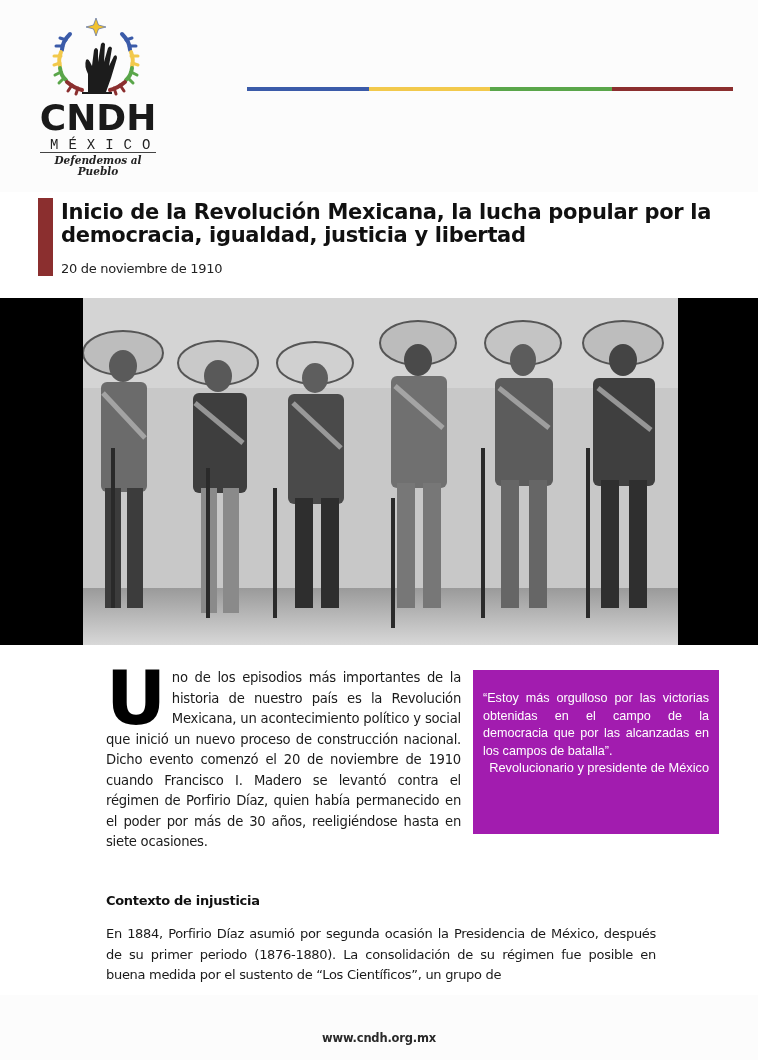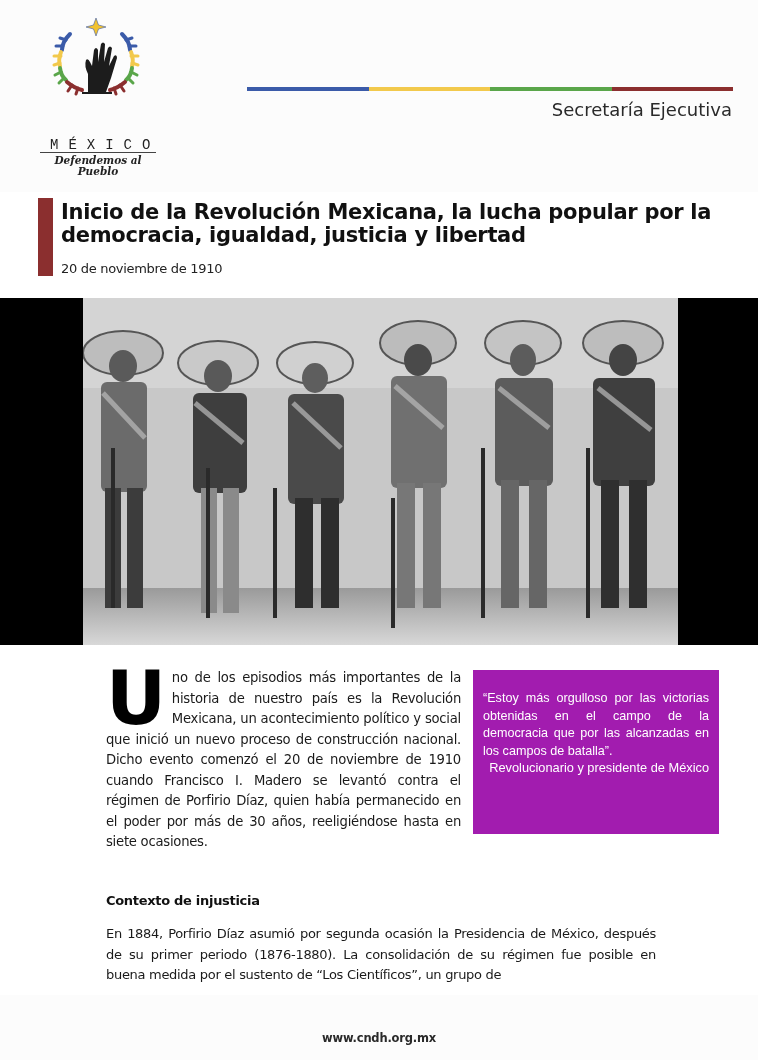--- a/index.html
+++ b/index.html
@@ -78,32 +78,32 @@
         <line x1="92" y1="62" x2="97" y2="67" stroke="#5aa64a"></line>
         <line x1="84" y1="69" x2="88" y2="75" stroke="#8b2f2f"></line>
         <line x1="78" y1="72" x2="80" y2="78" stroke="#8b2f2f"></line>
       </g>
 
       <g>
         <path d="M52,76 L52,58 Q48,50 50,44 Q52,42 54,46 L56,50 L58,34 Q60,30 62,34 L62,46 L65,28 Q67,25 69,28 L68,46 L72,32 Q74,29 76,32 L73,50 L78,40 Q81,38 81,42 L75,62 L70,76 Z" fill="#1c1c1c"></path>
         <line x1="46" y1="77" x2="76" y2="77" stroke="#1c1c1c" stroke-width="2"></line>
       </g>
     </svg>
+    <div class="logo-cndh">CNDH</div>
     <div class="logo-mexico">MÉXICO</div>
     <div class="logo-rule"></div>
     <div class="logo-tag">Defendemos al Pueblo</div>
   </div>
 
   <div class="color-rule">
     <span style="background:#3b5ba9"></span>
     <span style="background:#f2c94c"></span>
     <span style="background:#5aa64a"></span>
     <span style="background:#8b2f2f"></span>
   </div>
-  <div class="org-sub">Secretaría Ejecutiva</div>
 </div>
 
 <div class="title-bar"></div>
 <h1 class="title">Inicio de la Revolución Mexicana, la lucha popular por la democracia, igualdad, justicia y libertad</h1>
 <div class="date">20 de noviembre de 1910</div>
 
 <div class="photo-band">
   <div class="photo" title="Black and white historical photo of Mexican revolutionaries in sombreros with bandoliers and rifles">
     <svg width="595" height="347" viewBox="0 0 595 347">
       <defs>

